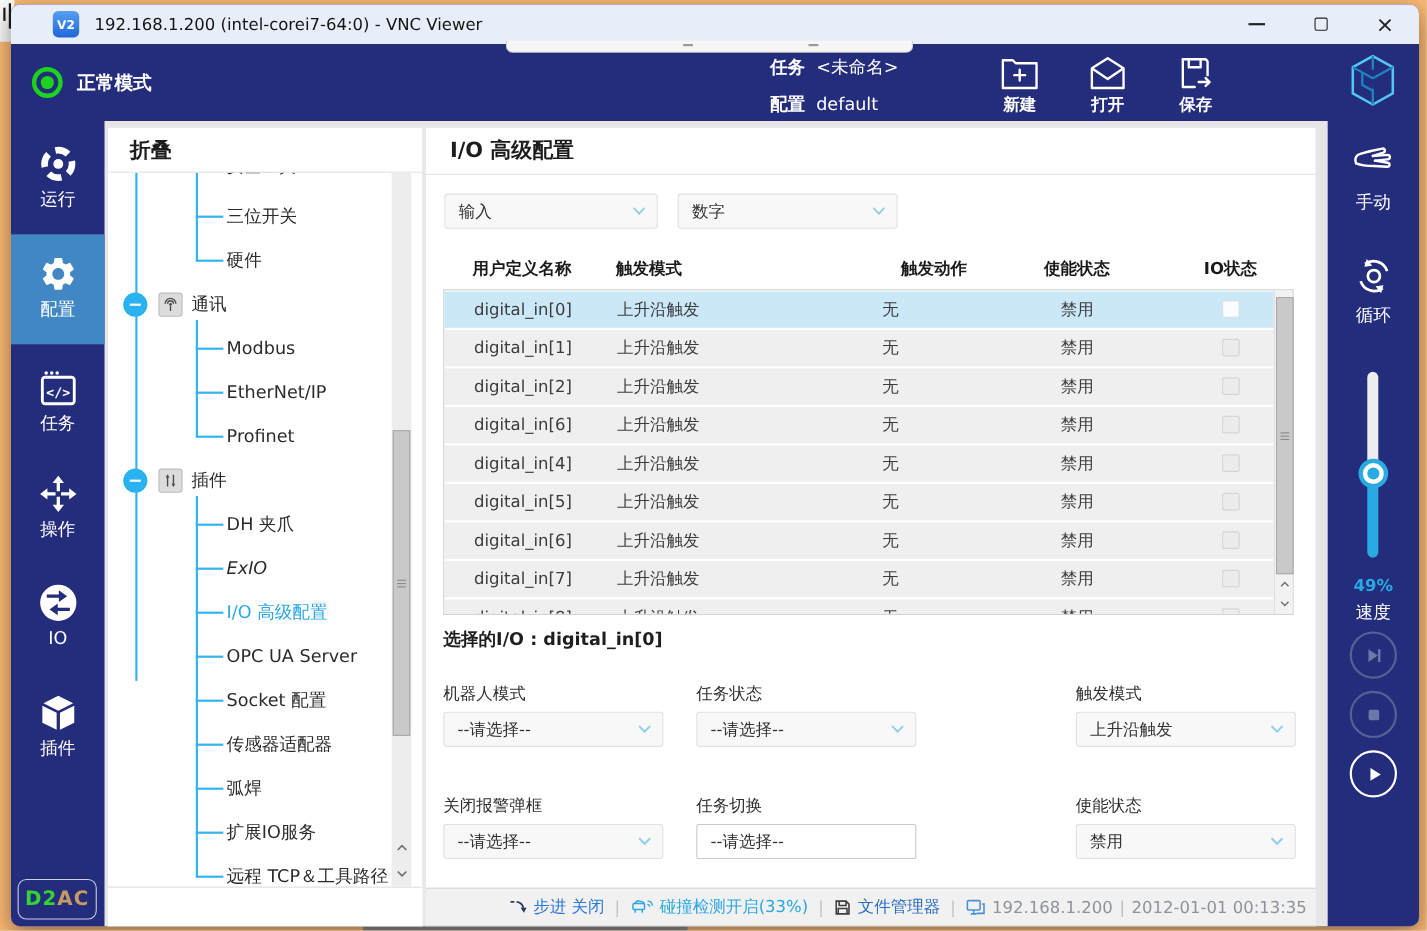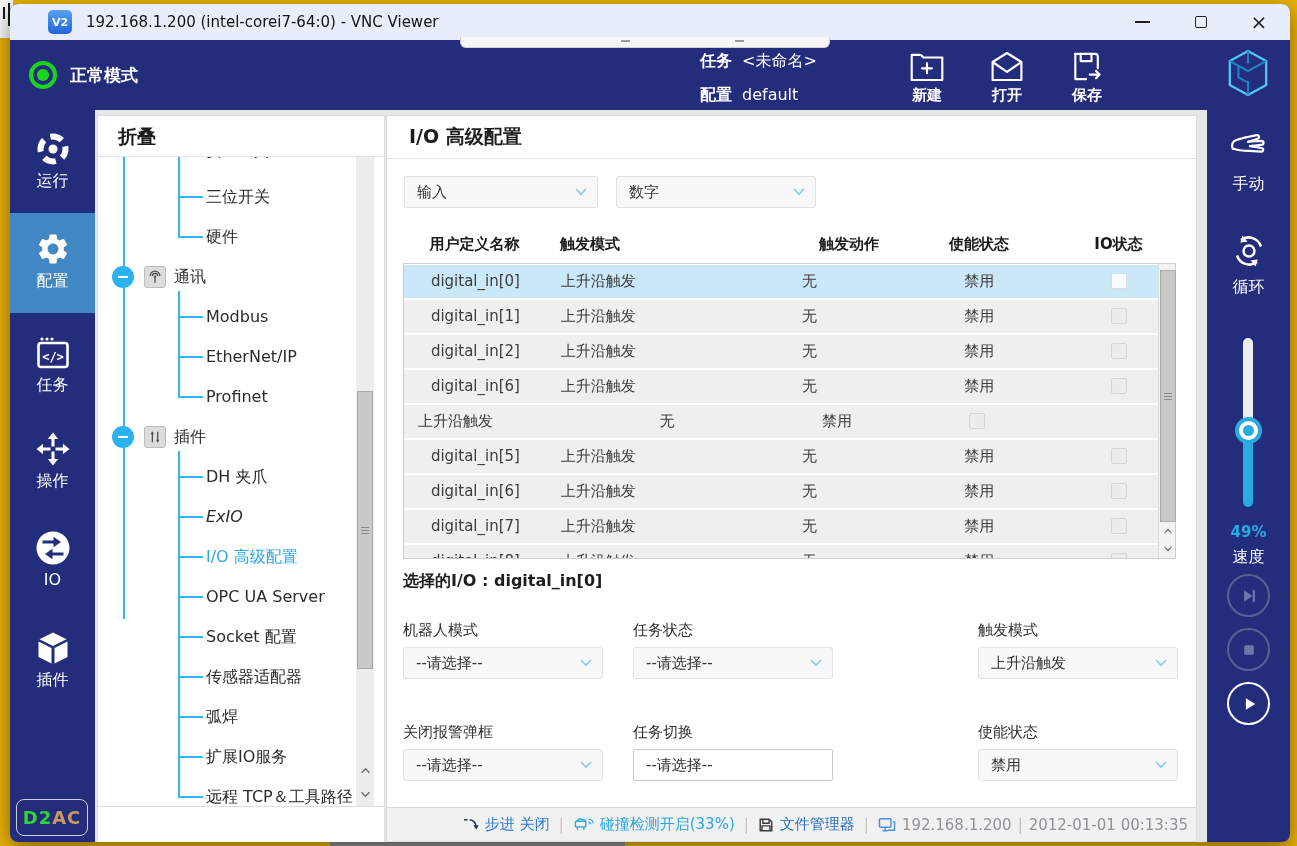--- a/index.html
+++ b/index.html
@@ -1,17 +1,17 @@
 <!DOCTYPE html>
 <html lang="zh"><head>
 <meta charset="utf-8">
 <style>
   * { margin:0; padding:0; box-sizing:border-box; }
   body { font-family:"DejaVu Sans","Liberation Sans",sans-serif; background:#c9c9c9; }
-  #stage { position:relative; width:1297px; height:846px; background:#eab308; overflow:hidden; }
+  #stage { position:relative; width:1297px; height:846px; background:#fdba74; overflow:hidden; }
 
   
   #behind-glyph { position:absolute; left:0; top:0; width:13px; height:38px; background:#fbfbfb; }
   #behind-glyph i { position:absolute; background:#1a1a1a; }
   #behind-glyph i:first-child { left:3px; top:7px; width:2px; height:12px; }
   #behind-glyph i:last-child { left:8px; top:3px; width:2px; height:23px; }
   #taskbar-sliver { position:absolute; left:330px; top:842px; width:295px; height:4px; background:#8f8f8f; }
 
   
   #vnc-window { position:absolute; left:10px; top:4px; width:1280px; height:838px;
@@ -415,20 +415,21 @@
             <div class="t-row" style="top: 106px;">
               <div class="t-cell" style="width: 143px; text-align: center;">digital_in[6]</div>
               <div class="t-cell" style="width: 193px; text-align: left; padding-left: 14px;">上升沿触发</div>
               <div class="t-cell" style="width: 140px; text-align: center;">无</div>
               <div class="t-cell" style="width: 200px; text-align: center;">禁用</div>
               <div class="t-cell" style="width: 79px;">
                 <div class="t-check" style="margin-top: 8px;"></div>
               </div>
             </div>
             <div class="t-row" style="top: 141px;">
+              <div class="t-cell" style="width: 143px; text-align: center;">digital_in[4]</div>
               <div class="t-cell" style="width: 193px; text-align: left; padding-left: 14px;">上升沿触发</div>
               <div class="t-cell" style="width: 140px; text-align: center;">无</div>
               <div class="t-cell" style="width: 200px; text-align: center;">禁用</div>
               <div class="t-cell" style="width: 79px;">
                 <div class="t-check" style="margin-top: 8px;"></div>
               </div>
             </div>
             <div class="t-row" style="top: 176px;">
               <div class="t-cell" style="width: 143px; text-align: center;">digital_in[5]</div>
               <div class="t-cell" style="width: 193px; text-align: left; padding-left: 14px;">上升沿触发</div>

